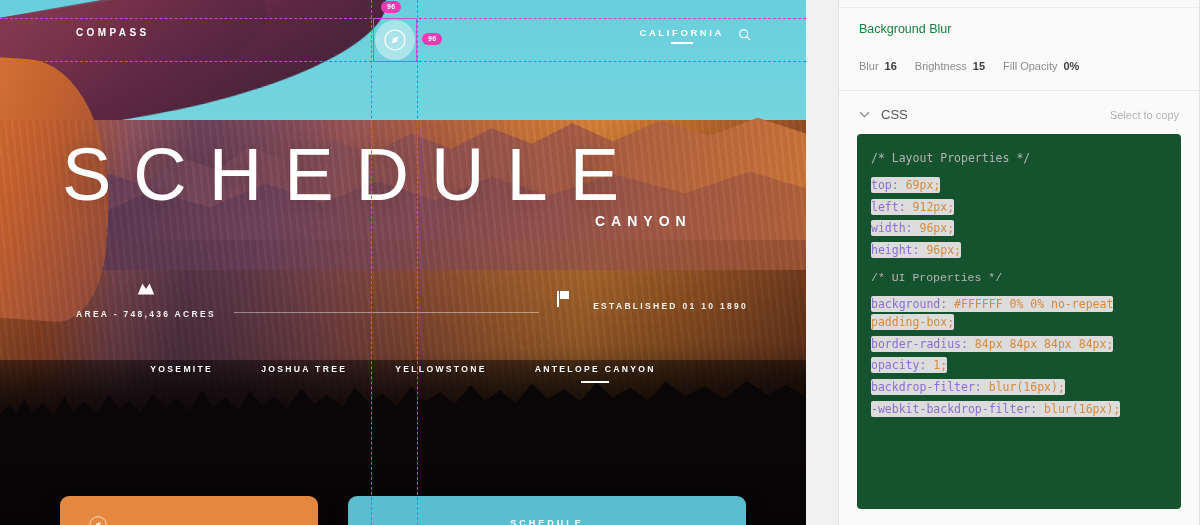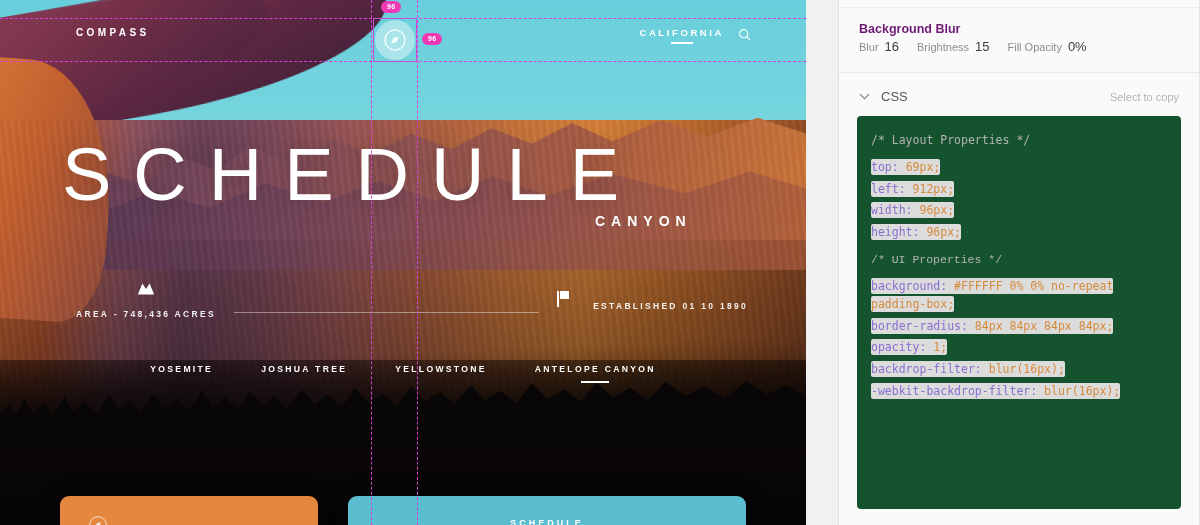--- a/index.html
+++ b/index.html
@@ -204,26 +204,26 @@
     width: 362px; height: 525px;
     background: #fafafa;
     border-left: 1px solid #e3e3e3;
     border-right: 1px solid #e3e3e3;
     display: flex; flex-direction: column;
     overflow: hidden;
   }
   .panel-clip-top { height: 8px; background: #fafafa; border-bottom: 1px solid #ededed; }
   .section { padding: 14px 20px 18px 20px; border-bottom: 1px solid #e8e8e8; }
   .section-title {
-    font-size: 12.5px; color: #701a75; font-weight: 700; margin-bottom: 3px;
+    font-size: 12.5px; color: #15803d; font-weight: 400; margin-bottom: 24px;
     font-family: "Liberation Sans", sans-serif;
   }
   .prop-row { display: flex; align-items: baseline; gap: 6px; }
   .prop-label { font-size: 11px; color: #8c8c8c; }
-  .prop-value { font-size: 13px; color: #3d3d3d; font-weight: 400; margin-right: 12px; }
+  .prop-value { font-size: 11px; color: #3d3d3d; font-weight: 700; margin-right: 12px; }
 
   .css-head {
     display: flex; align-items: center; padding: 16px 20px 12px 20px;
   }
   .chev {
     width: 14px; color: #8a8a8a; font-size: 11px; line-height: 1;
     display: inline-block; margin-right: 8px;
   }
   .css-title { font-size: 13px; color: #585858; }
   .copy-hint { margin-left: auto; font-size: 11px; color: #b2b2b2; }

